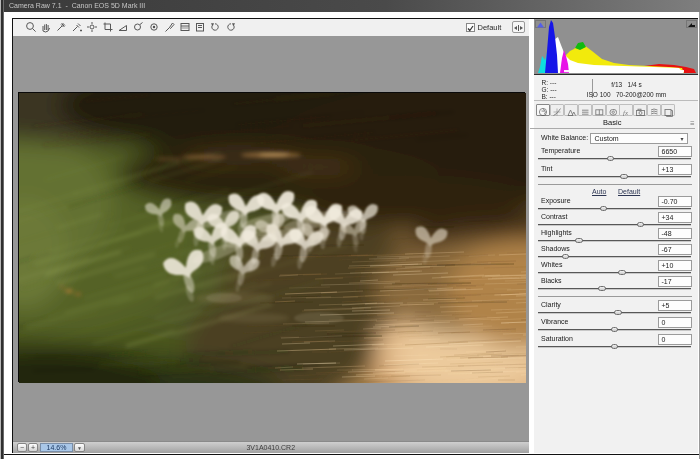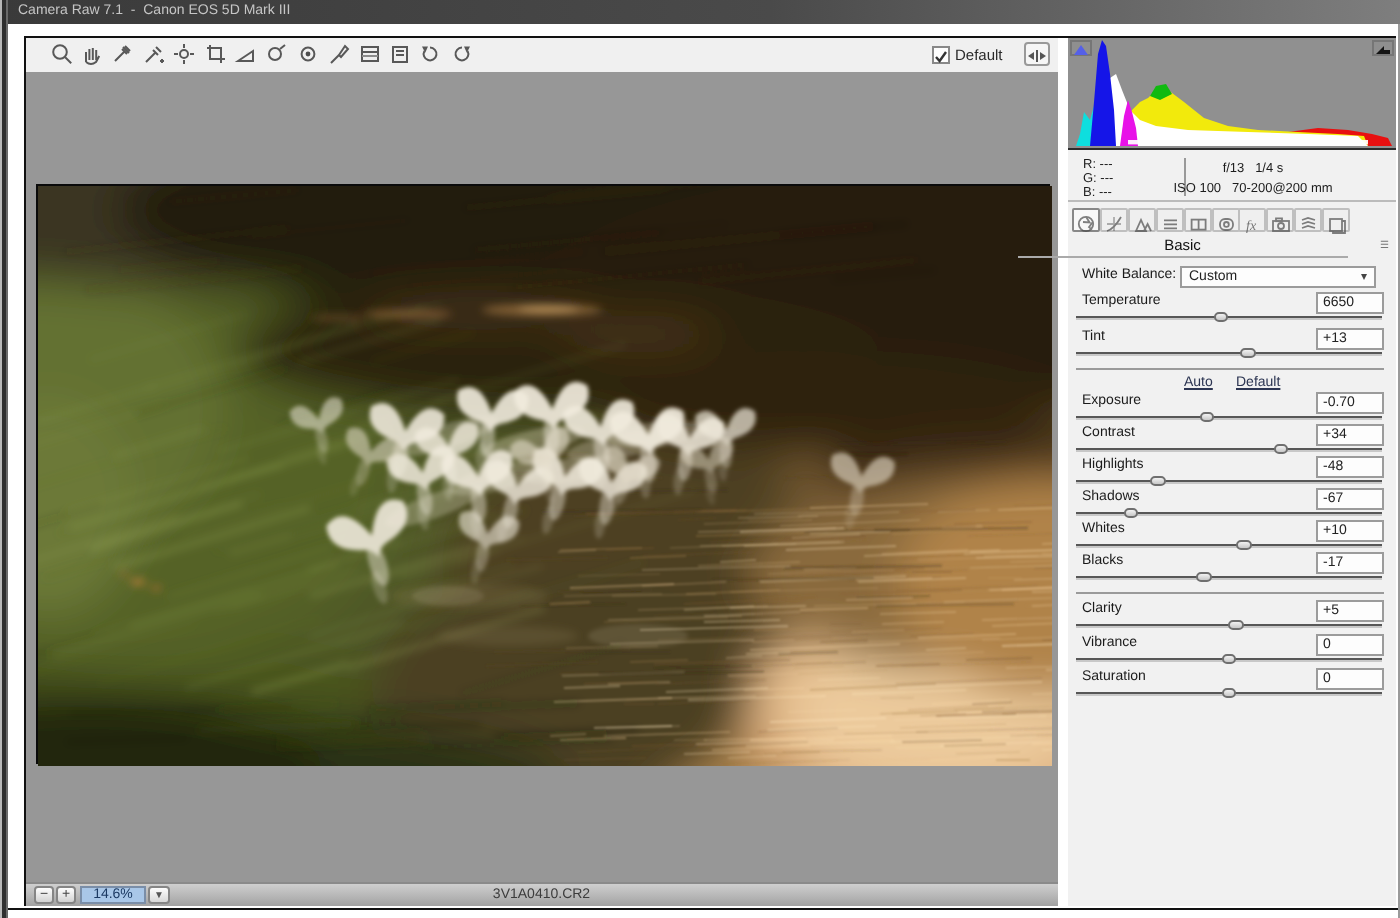--- a/index.html
+++ b/index.html
@@ -42,21 +42,21 @@
 #exif { position:absolute; left:533.5px; top:76px; width:164.5px; height:25px; background:#f1f1f1;
   border-bottom:1px solid #bbb; font-size:6.5px; color:#1d1d1d; }
 .rgb { position:absolute; left:8px; }
 #exdiv { position:absolute; left:58px; top:3px; width:1px; height:19px; background:#999; }
 .exr { position:absolute; left:34px; width:118px; text-align:center; }
 #tabs { position:absolute; left:533.5px; top:102.5px; width:164.5px; height:13.5px; background:#f1f1f1; }
 .tab { position:absolute; top:1px; width:14px; height:12px; background:#efefef;
   border:1px solid #bfbfbf; border-radius:1px; text-align:right; padding-top:2px; }
 .tab.sel { background:#f8f8f8; border-color:#888; }
 .tab svg { display:block; margin:0 auto; opacity:0.68; }
-#bhdr { position:absolute; left:509px; top:116.5px; width:164.5px; height:12.5px;
+#bhdr { position:absolute; left:530px; top:116.5px; width:164.5px; height:12.5px;
   border-bottom:1px solid #aaa; font-size:7.5px; color:#111; text-align:center; line-height:12px; }
 #bmenu { position:absolute; left:690px; top:120px; width:8px; height:7px; font-size:5px; color:#777; line-height:6px; }
 .lbl { position:absolute; left:541px; font-size:7px; color:#1a1a1a; }
 .vbox { position:absolute; left:657.5px; width:34px; height:11px; background:#fdfdfd;
   border:1px solid #9b9b9b; font-size:7px; line-height:10px; color:#222; padding-left:3px; }
 .track { position:absolute; left:538px; width:153px; height:2px; background:#575757;
   border-bottom:1px solid #c8c8c8; }
 .thumb { position:absolute; width:7.5px; height:5.5px; background:linear-gradient(#f2f2f2,#c8c8c8);
   border:1px solid #6f6f6f; border-radius:2.5px; }
 .hr { position:absolute; left:538px; width:154px; height:1px; background:#9a9a9a; }

